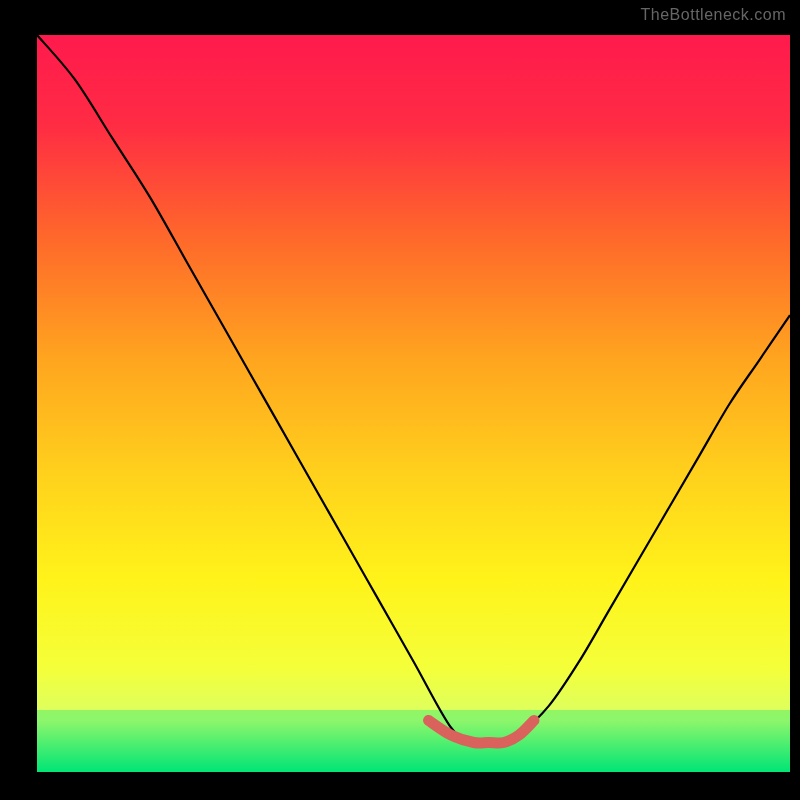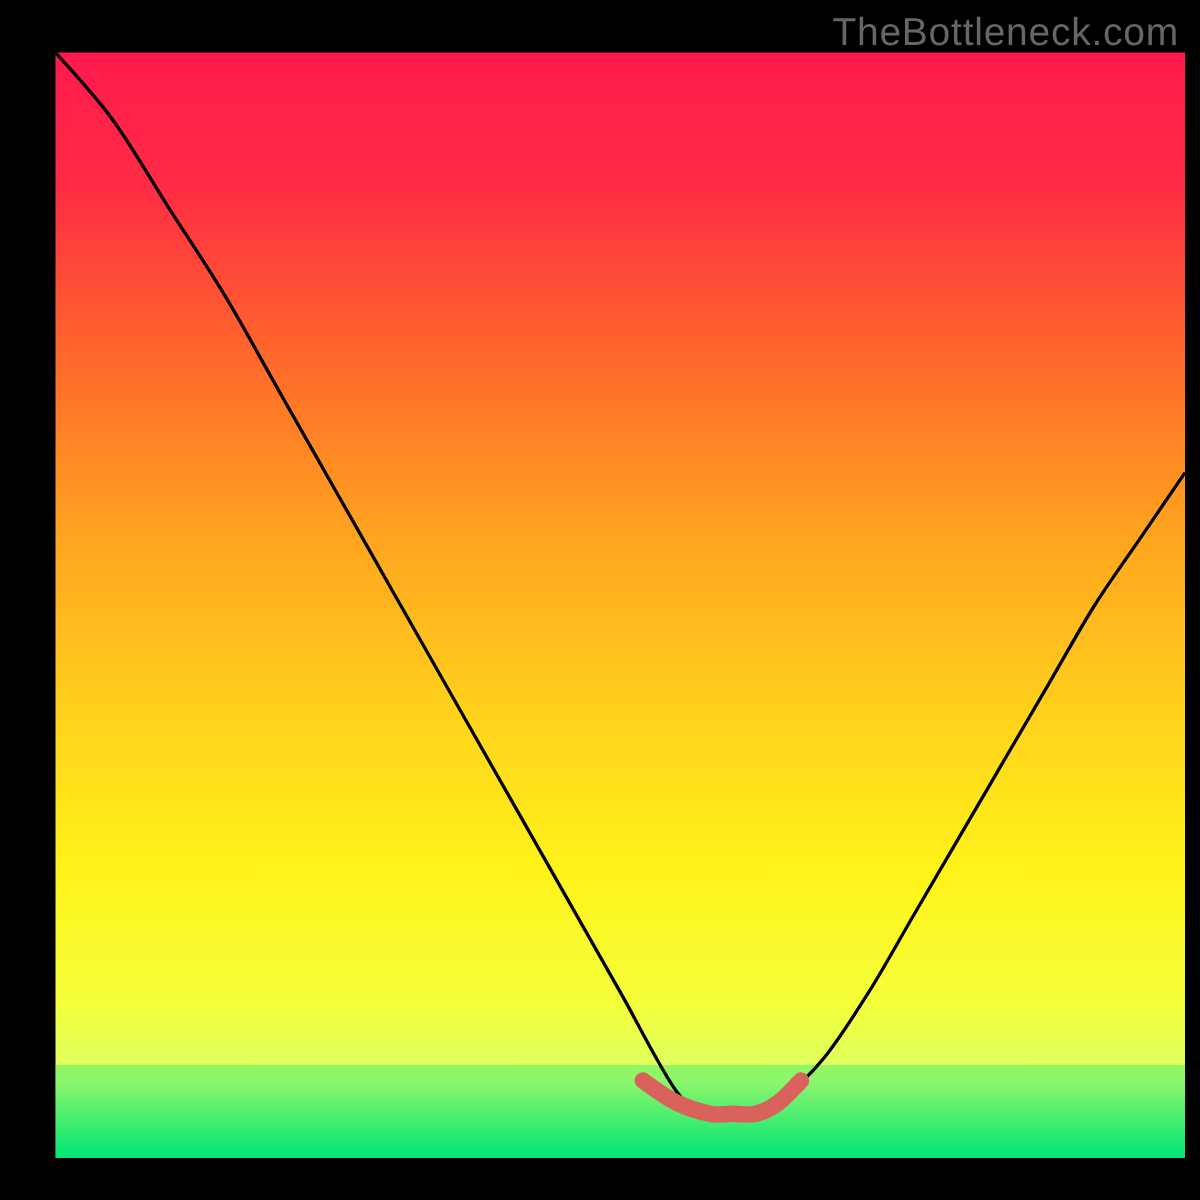--- a/index.html
+++ b/index.html
@@ -15,21 +15,21 @@
     position: relative;
     width: 800px;
     height: 800px;
     background: #000;
   }
   .watermark {
     position: absolute;
     top: 6px;
     right: 14px;
     color: #666;
-    font-size: 26px;
+    font-size: 16px;
     font-weight: 400;
     letter-spacing: 0.5px;
     z-index: 10;
   }
   svg {
     position: absolute;
     top: 0;
     left: 0;
   }
 </style>

